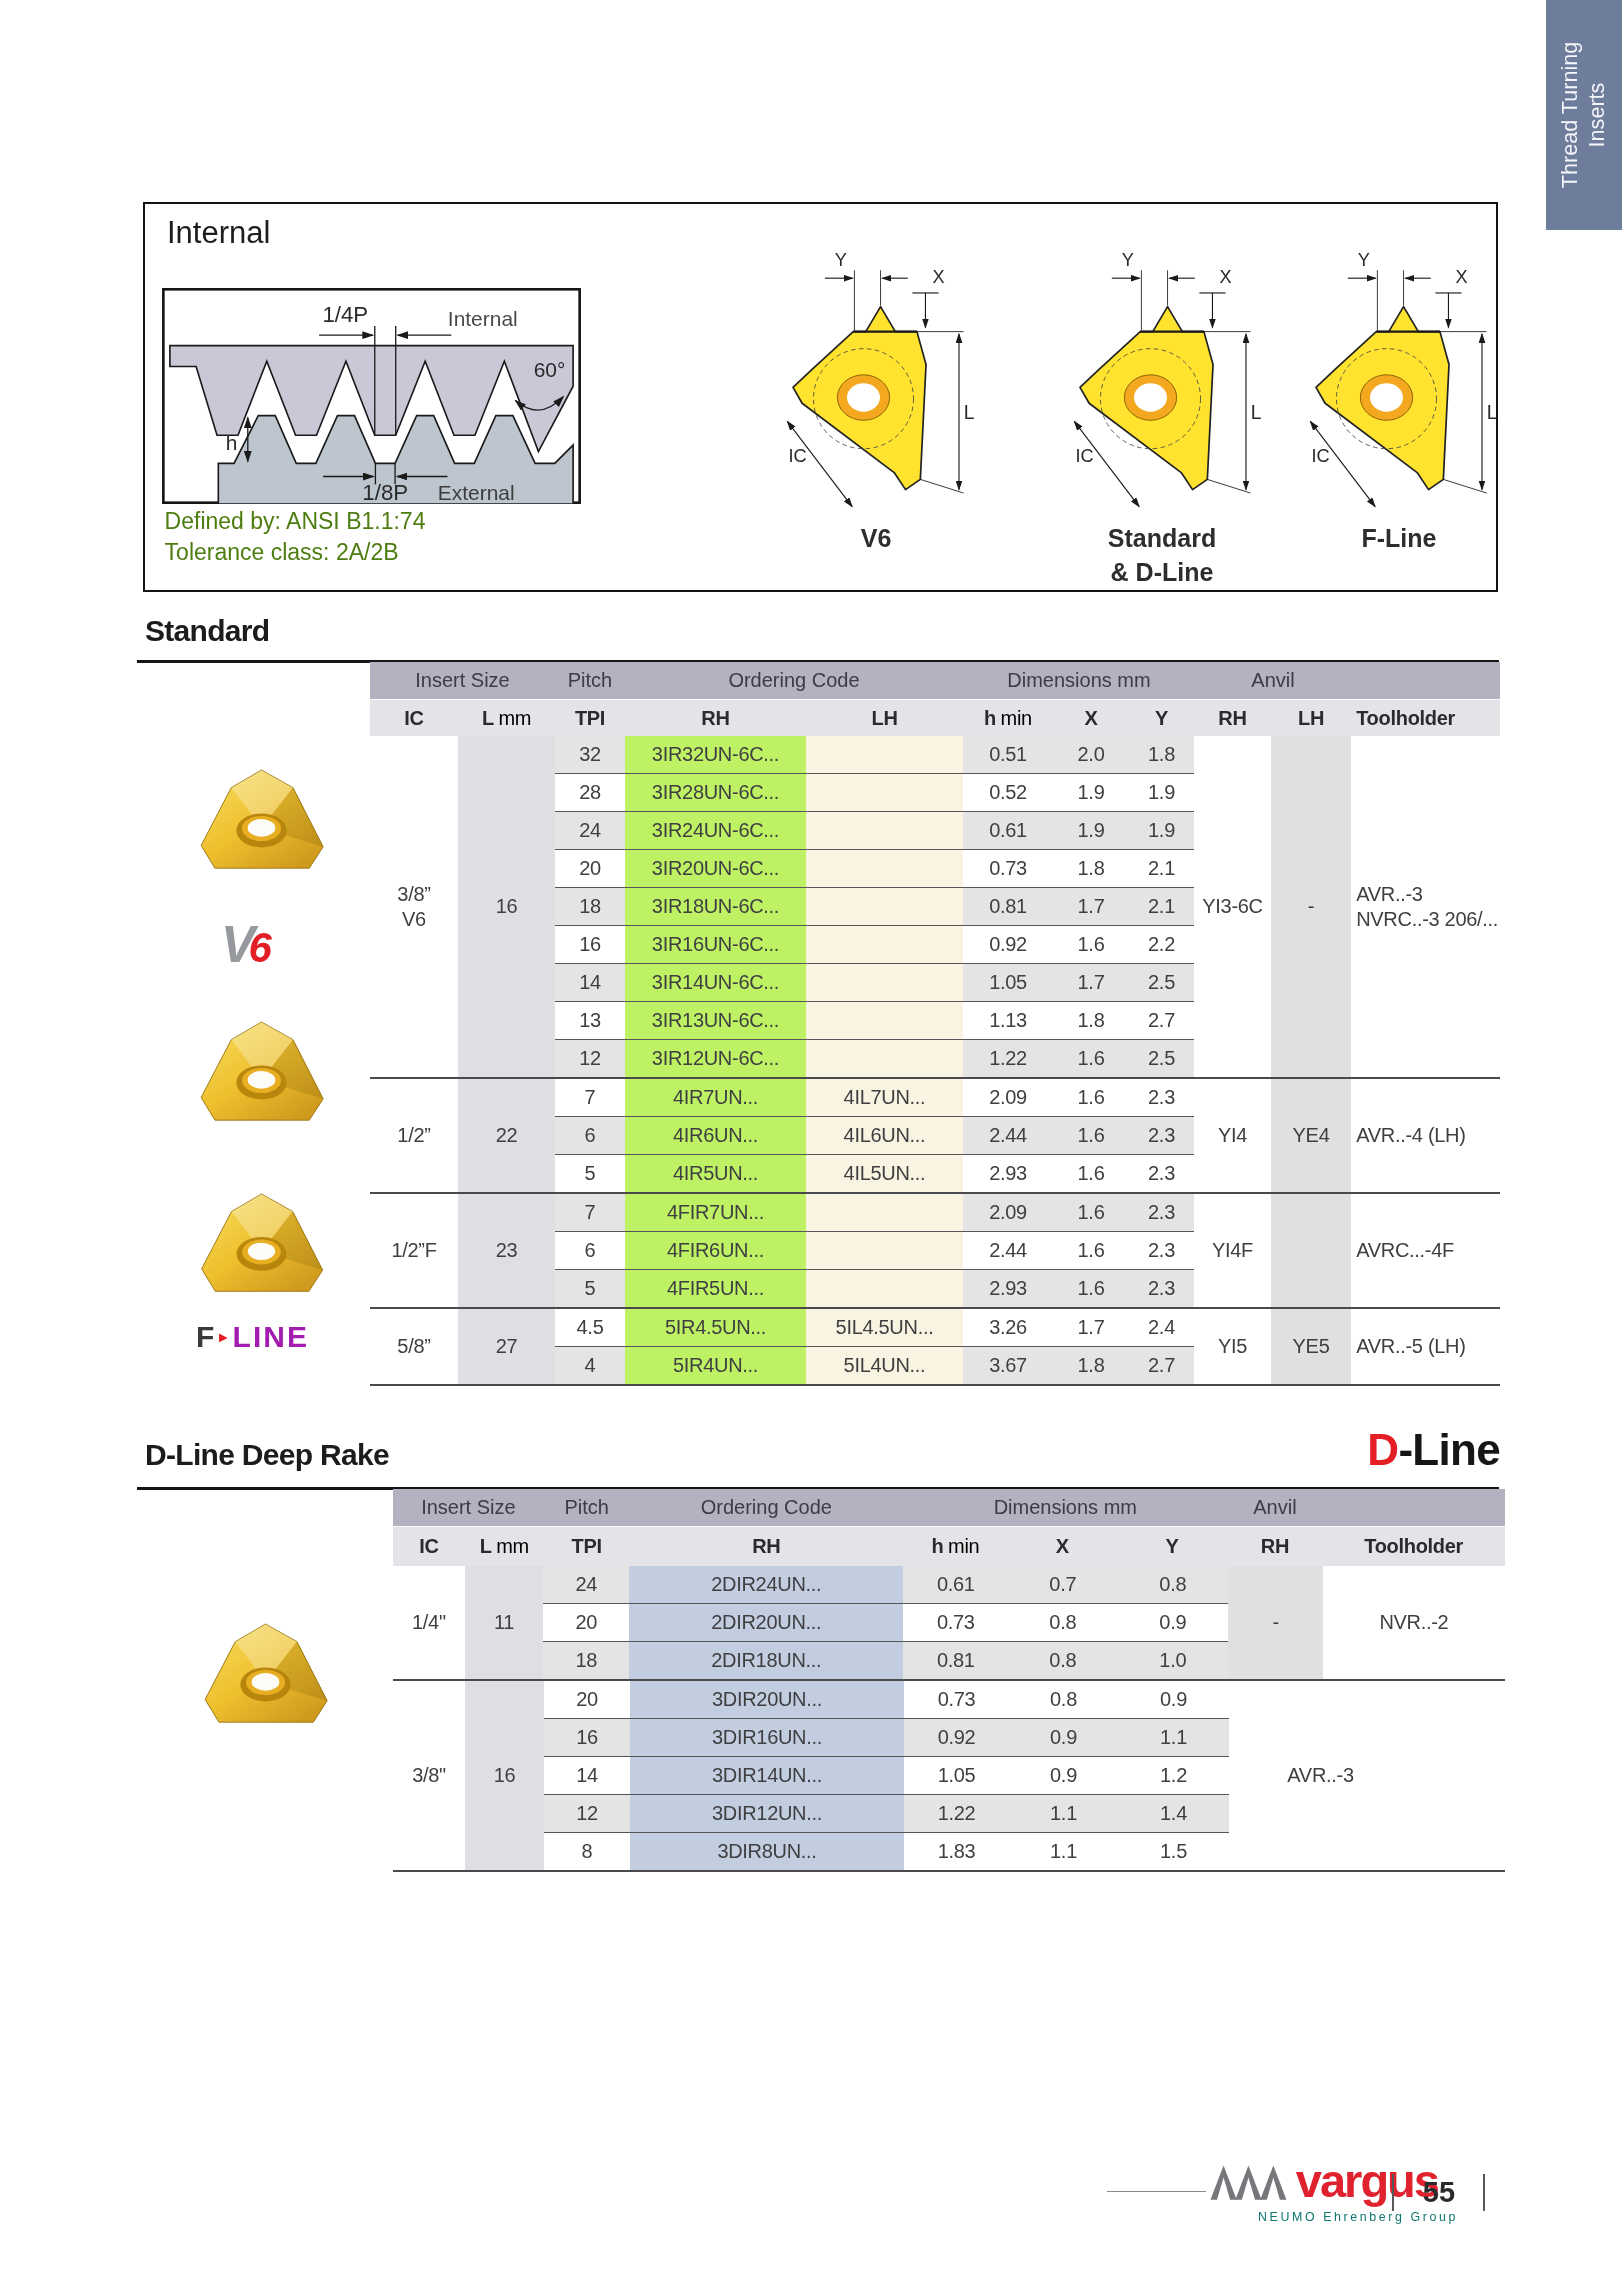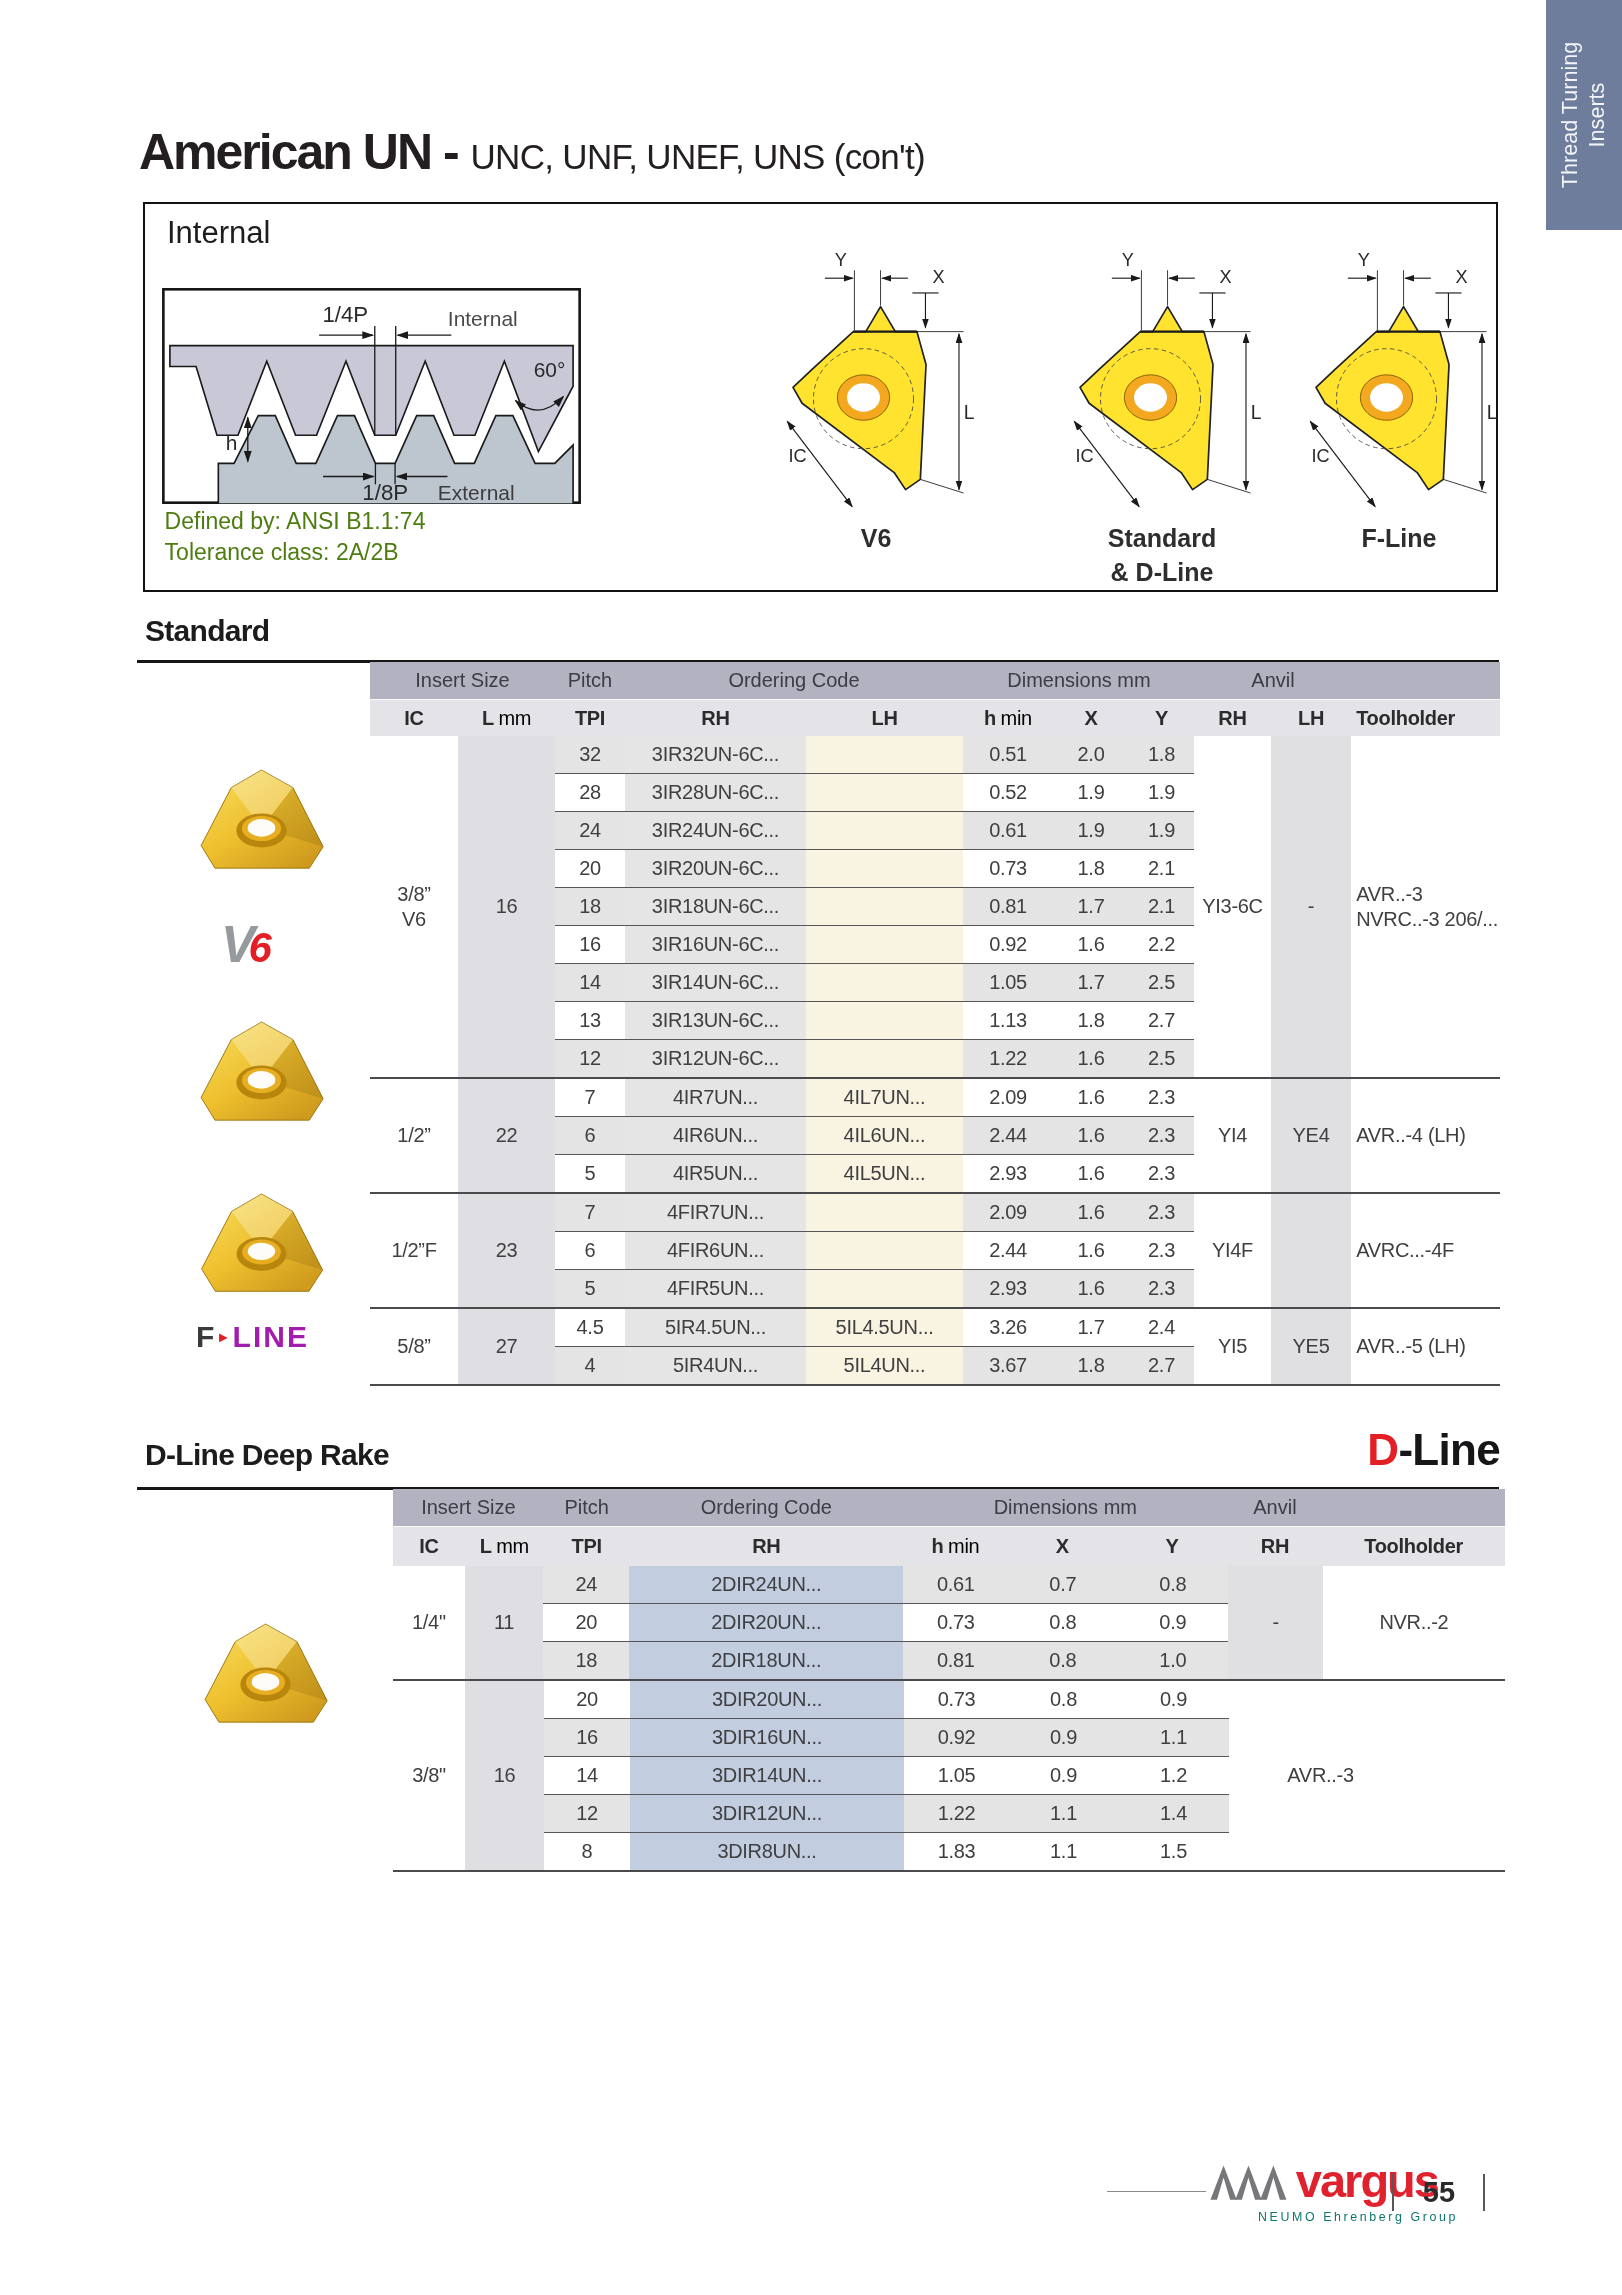--- a/index.html
+++ b/index.html
@@ -41,21 +41,21 @@
   .s-tsub{height:36px;} .d-tsub{height:39px;}
   .tcell{display:flex;align-items:center;justify-content:center;font-size:20px;
          letter-spacing:-0.3px;white-space:pre-line;text-align:center;line-height:1.25;}
   .tbody{border-bottom:2px solid #4a4a4c;}
   .tblock{display:flex;align-items:stretch;}
   .tblock + .tblock{border-top:2px solid #4a4a4c;}
   .tmid .trow{display:flex;}
   .tmid .trow + .trow{border-top:1.3px solid #565658;}
   .s-tbl .trow{height:37px;} .d-tbl .trow{height:37px;}
   .rg{background:#e4e4e4;} .rw{background:#ffffff;}
-  .band-blue{background:#e5e5e5;} .band-blue2{background:#c2cddf;}
+  .band-blue{background:#bef264;} .band-blue2{background:#c2cddf;}
   .band-cream{background:#f8f4e1;} .band-gray{background:#e0e0e2;} .band-l{background:#dfdfe3;}
   
   .s-c-ic{width:88px;} .s-c-l{width:97px;} .s-c-tpi{width:70px;} .s-c-rh{width:181px;}
   .s-c-lh{width:157px;} .s-c-h{width:90px;} .s-c-x{width:76px;} .s-c-y{width:65px;}
   .s-c-arh{width:77px;} .s-c-alh{width:80px;} .s-c-tool{width:149px;justify-content:flex-start;text-align:left;padding-left:5.2px;box-sizing:border-box;}
   .s-g1{width:185px;} .s-g2{width:70px;} .s-g3{width:338px;} .s-g4{width:232px;} .s-g5{width:156px;} .s-g6{width:149px;}
   
   .d-c-ic{width:72px;} .d-c-l{width:79px;} .d-c-tpi{width:86px;} .d-c-rh{width:274px;}
   .d-c-h{width:105px;} .d-c-x{width:109px;} .d-c-y{width:111px;}
   .d-c-arh{width:95px;} .d-c-tool{width:183px;}
@@ -83,24 +83,20 @@
 </style>
 </head>
 <body>
 
 <div id="page">
 
   <div class="abs side-tab">
     <div class="ttxt"><span>Thread Turning</span><br><span>Inserts</span></div>
   </div>
 
-  <div class="abs title-row">
-    <span class="title-main">American UN -</span>
-    <span class="title-sub">UNC, UNF, UNEF, UNS (con't)</span>
-  </div>
 
   <div class="abs internal-box">
     <div class="internal-title">Internal</div>
 
     <svg class="thread-svg" width="419" height="216" viewBox="0 0 640 330">
       <defs>
           <marker id="ah0" markerWidth="10" markerHeight="8" refX="8" refY="3" orient="auto-start-reverse">
             <path d="M0,0 L9,3 L0,6 Z" fill="#1a1a1a"></path>
           </marker>
         </defs>

